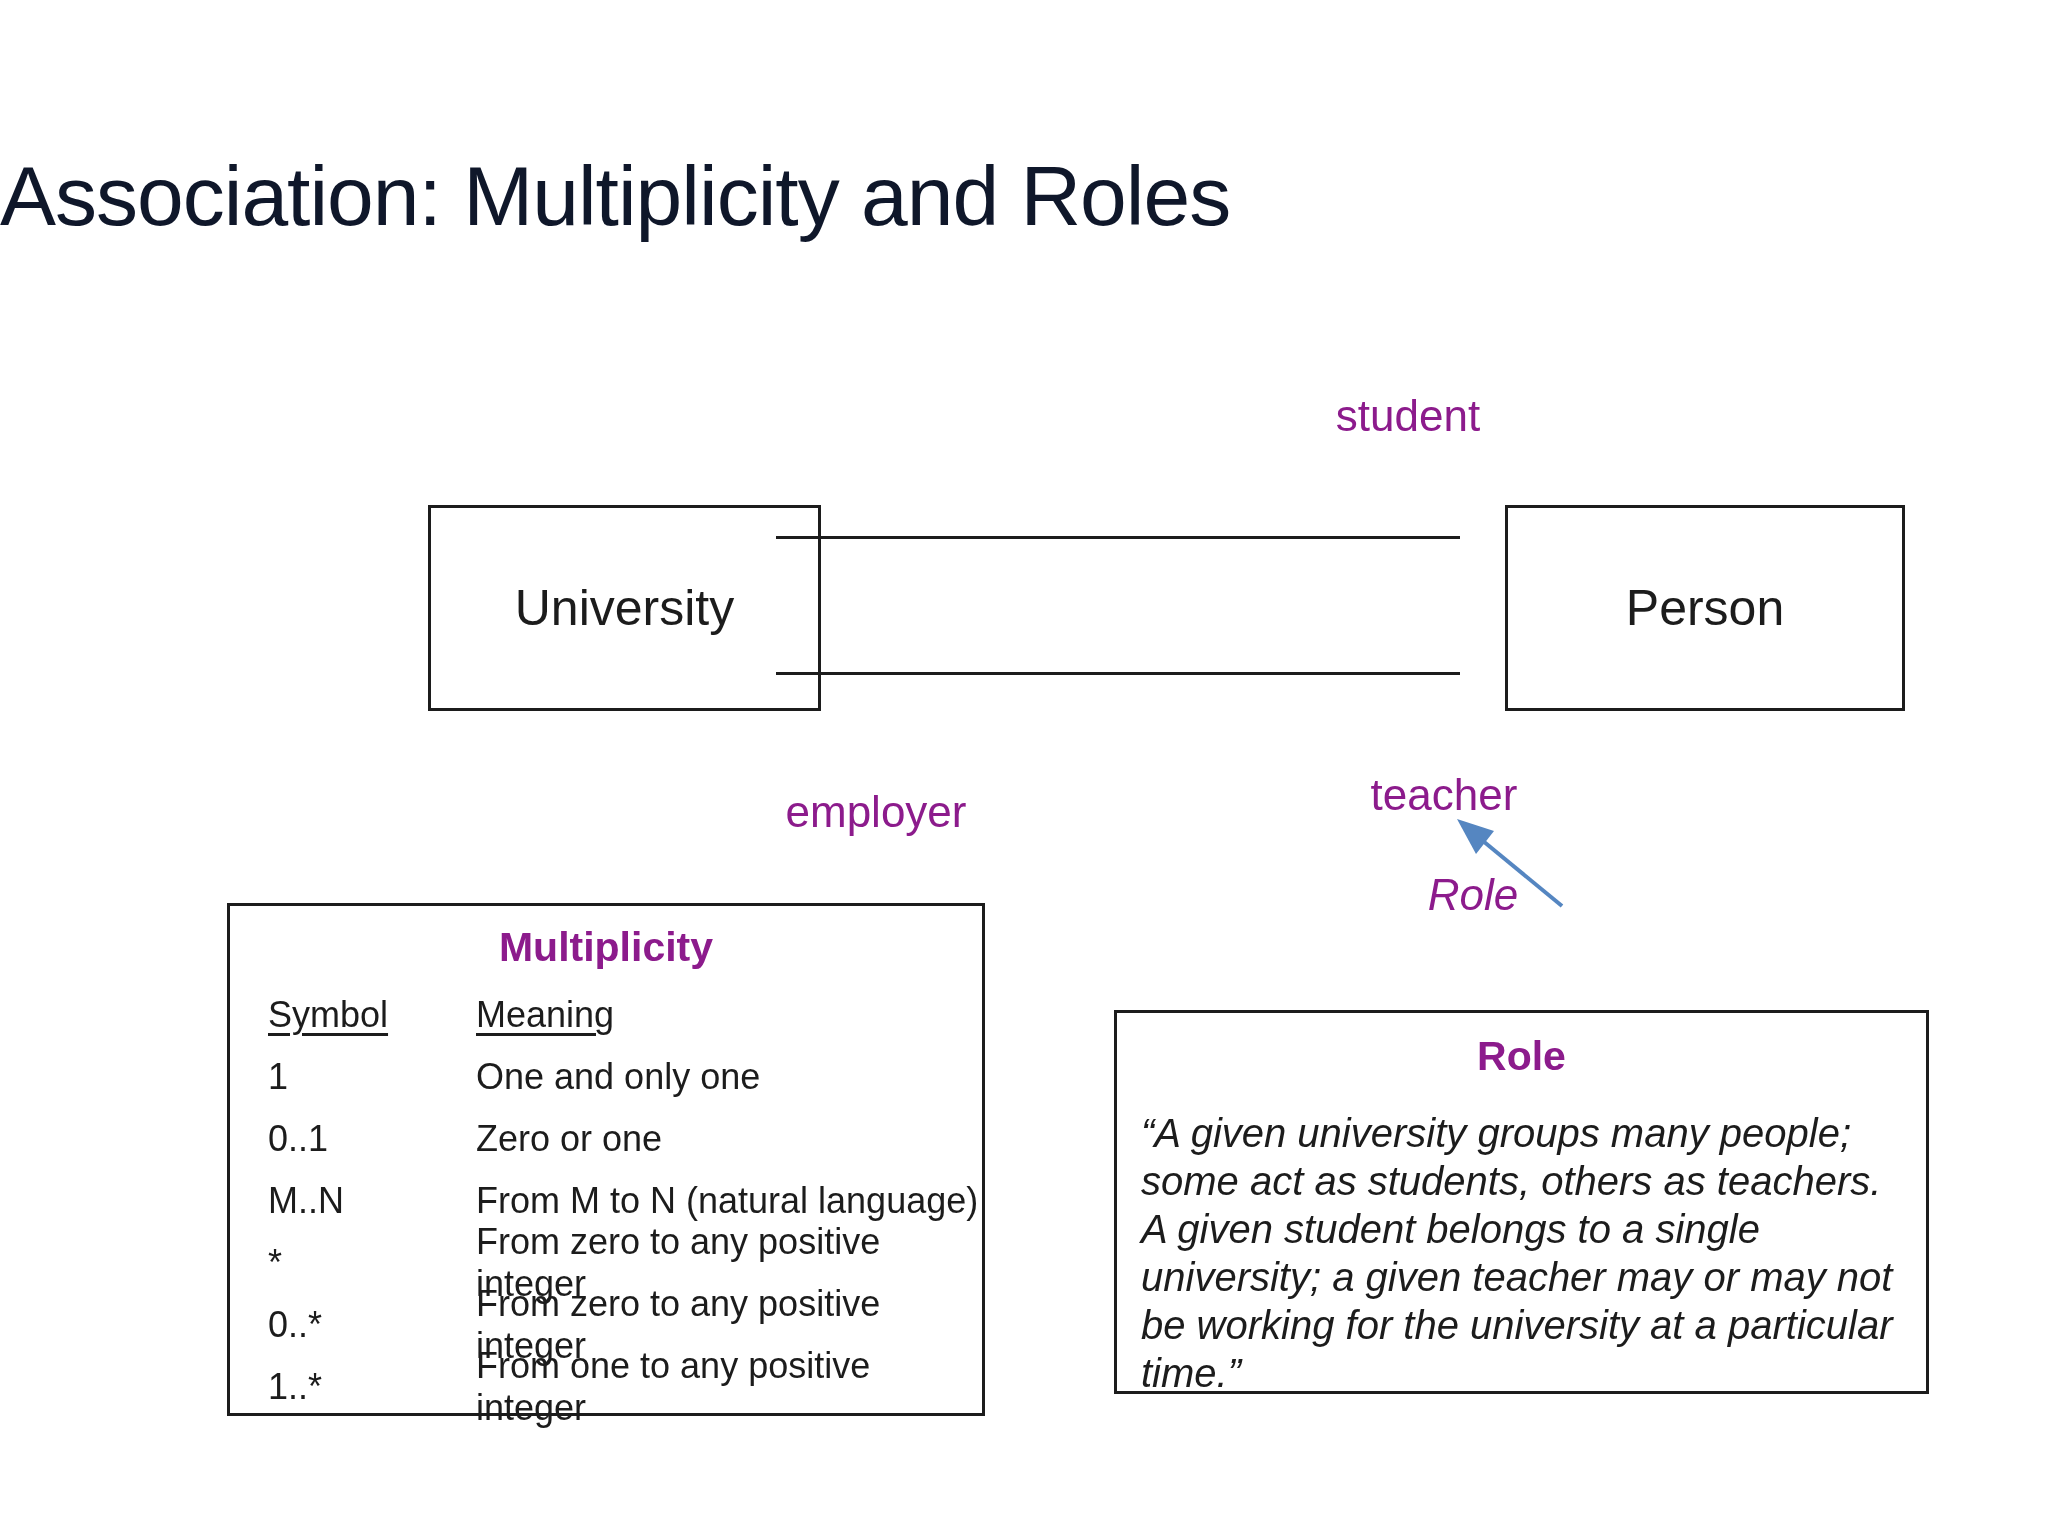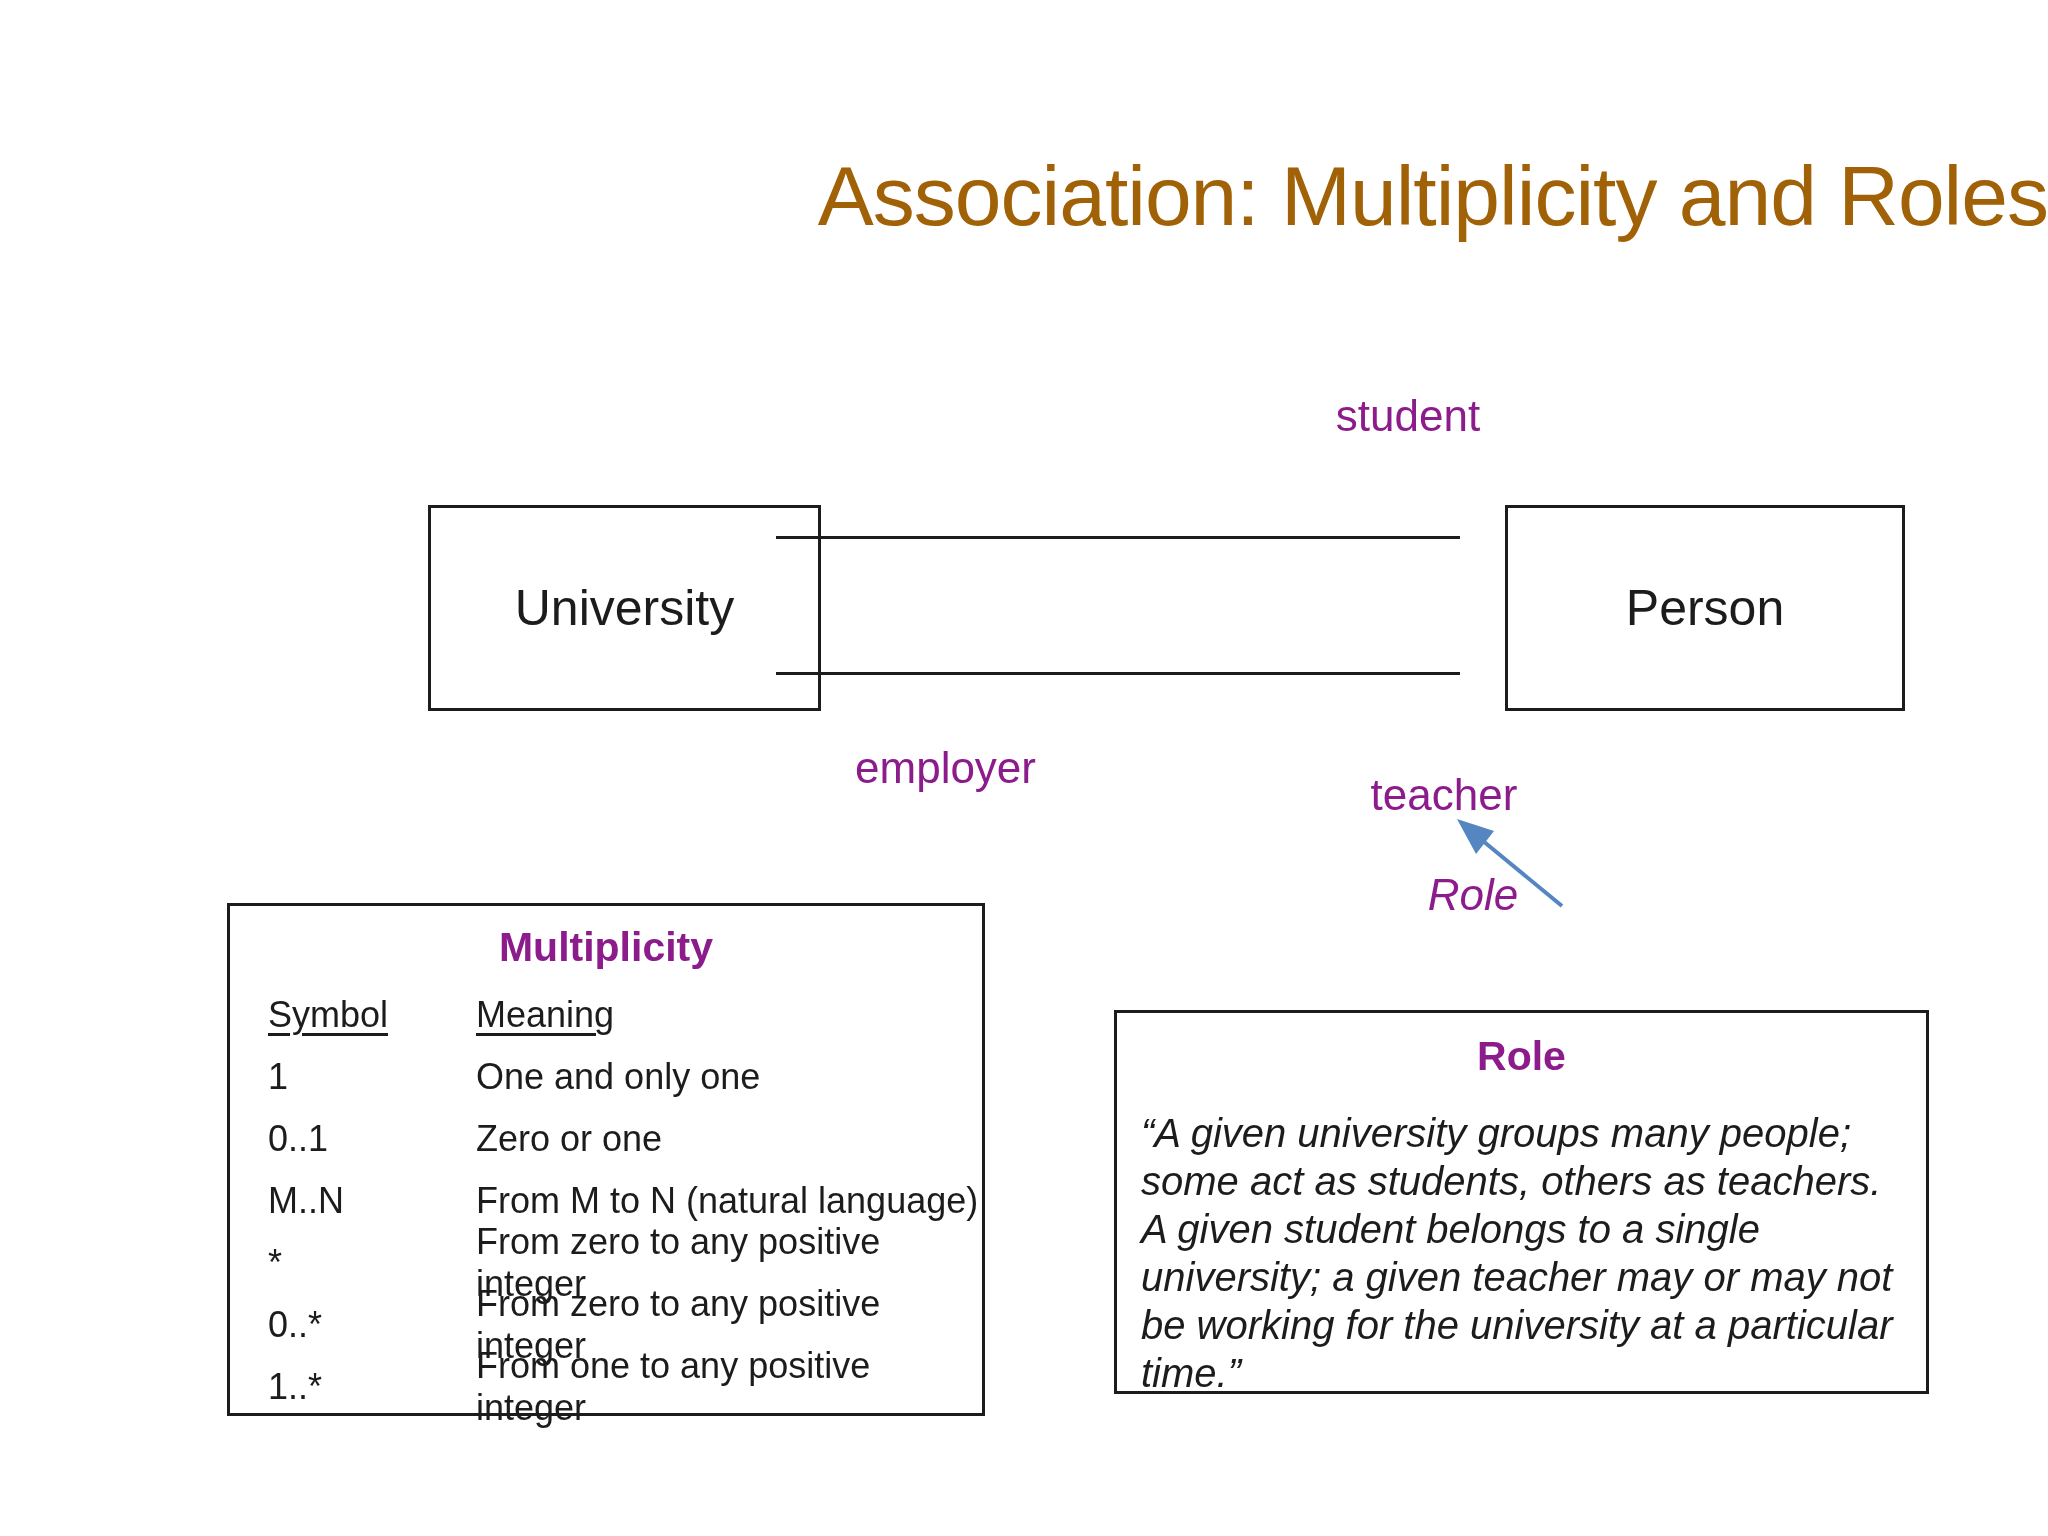--- a/index.html
+++ b/index.html
@@ -1,39 +1,39 @@
 <!DOCTYPE html>
 <html style="--purple: #8C1B8C; --arrow-blue: #5586C1;"><head>
 <meta charset="utf-8">
 <style>
   html,body { margin:0; padding:0; background:#ffffff; }
   #slide {
     position:relative; width:2048px; height:1536px; background:#ffffff;
     font-family:"Liberation Sans", sans-serif; color:#1c1c1c; overflow:hidden;
   }
   .title {
-    position:absolute; top:148px; left:0; width:2048px; text-align:right;
-    font-size:84px; line-height:96px; color:#a16207; letter-spacing:-1px;
+    position:absolute; top:148px; left:0; width:2048px; text-align:left;
+    font-size:84px; line-height:96px; color:#0f172a; letter-spacing:-1px;
   }
   .class-box {
     position:absolute; border:3px solid #1c1c1c; background:#ffffff;
     display:flex; align-items:center; justify-content:center;
     font-size:50px; color:#1c1c1c;margin-left:45px;
   }
   #univ-box   { left:383px;  top:505px; width:387px; height:200px; }
   #person-box { left:1460px; top:505px; width:394px; height:200px; }
   .assoc-line { position:absolute; left:776px; width:684px; height:3px; background:#1c1c1c; }
   #assoc-line-top    { top:536px; }
   #assoc-line-bottom { top:672px; }
   .role-label {
     position:absolute; width:320px; text-align:center;
     font-size:44px; line-height:52px; color:var(--purple,#8C1B8C);
   }
   #label-student  { left:1248px; top:390px; }
-  #label-employer { left:716px;  top:742px;text-align:right; }
+  #label-employer { left:716px;  top:786px; }
   #label-teacher  { left:1284px; top:769px; }
   #label-role-annot { left:1313px; top:869px; font-style:italic; }
   #role-arrow { position:absolute; left:1440px; top:800px; }
   .arrow-line { stroke:var(--arrow-blue,#5586C1); stroke-width:4; }
   .arrow-head { fill:var(--arrow-blue,#5586C1); }
   .panel { position:absolute; border:3px solid #1c1c1c; background:#ffffff; }
   #mult-panel { left:227px;  top:903px;  width:752px; height:507px; }
   #role-panel { left:1114px; top:1010px; width:809px; height:378px; }
   .panel-title {
     margin-top:16px; text-align:center; font-weight:bold;

